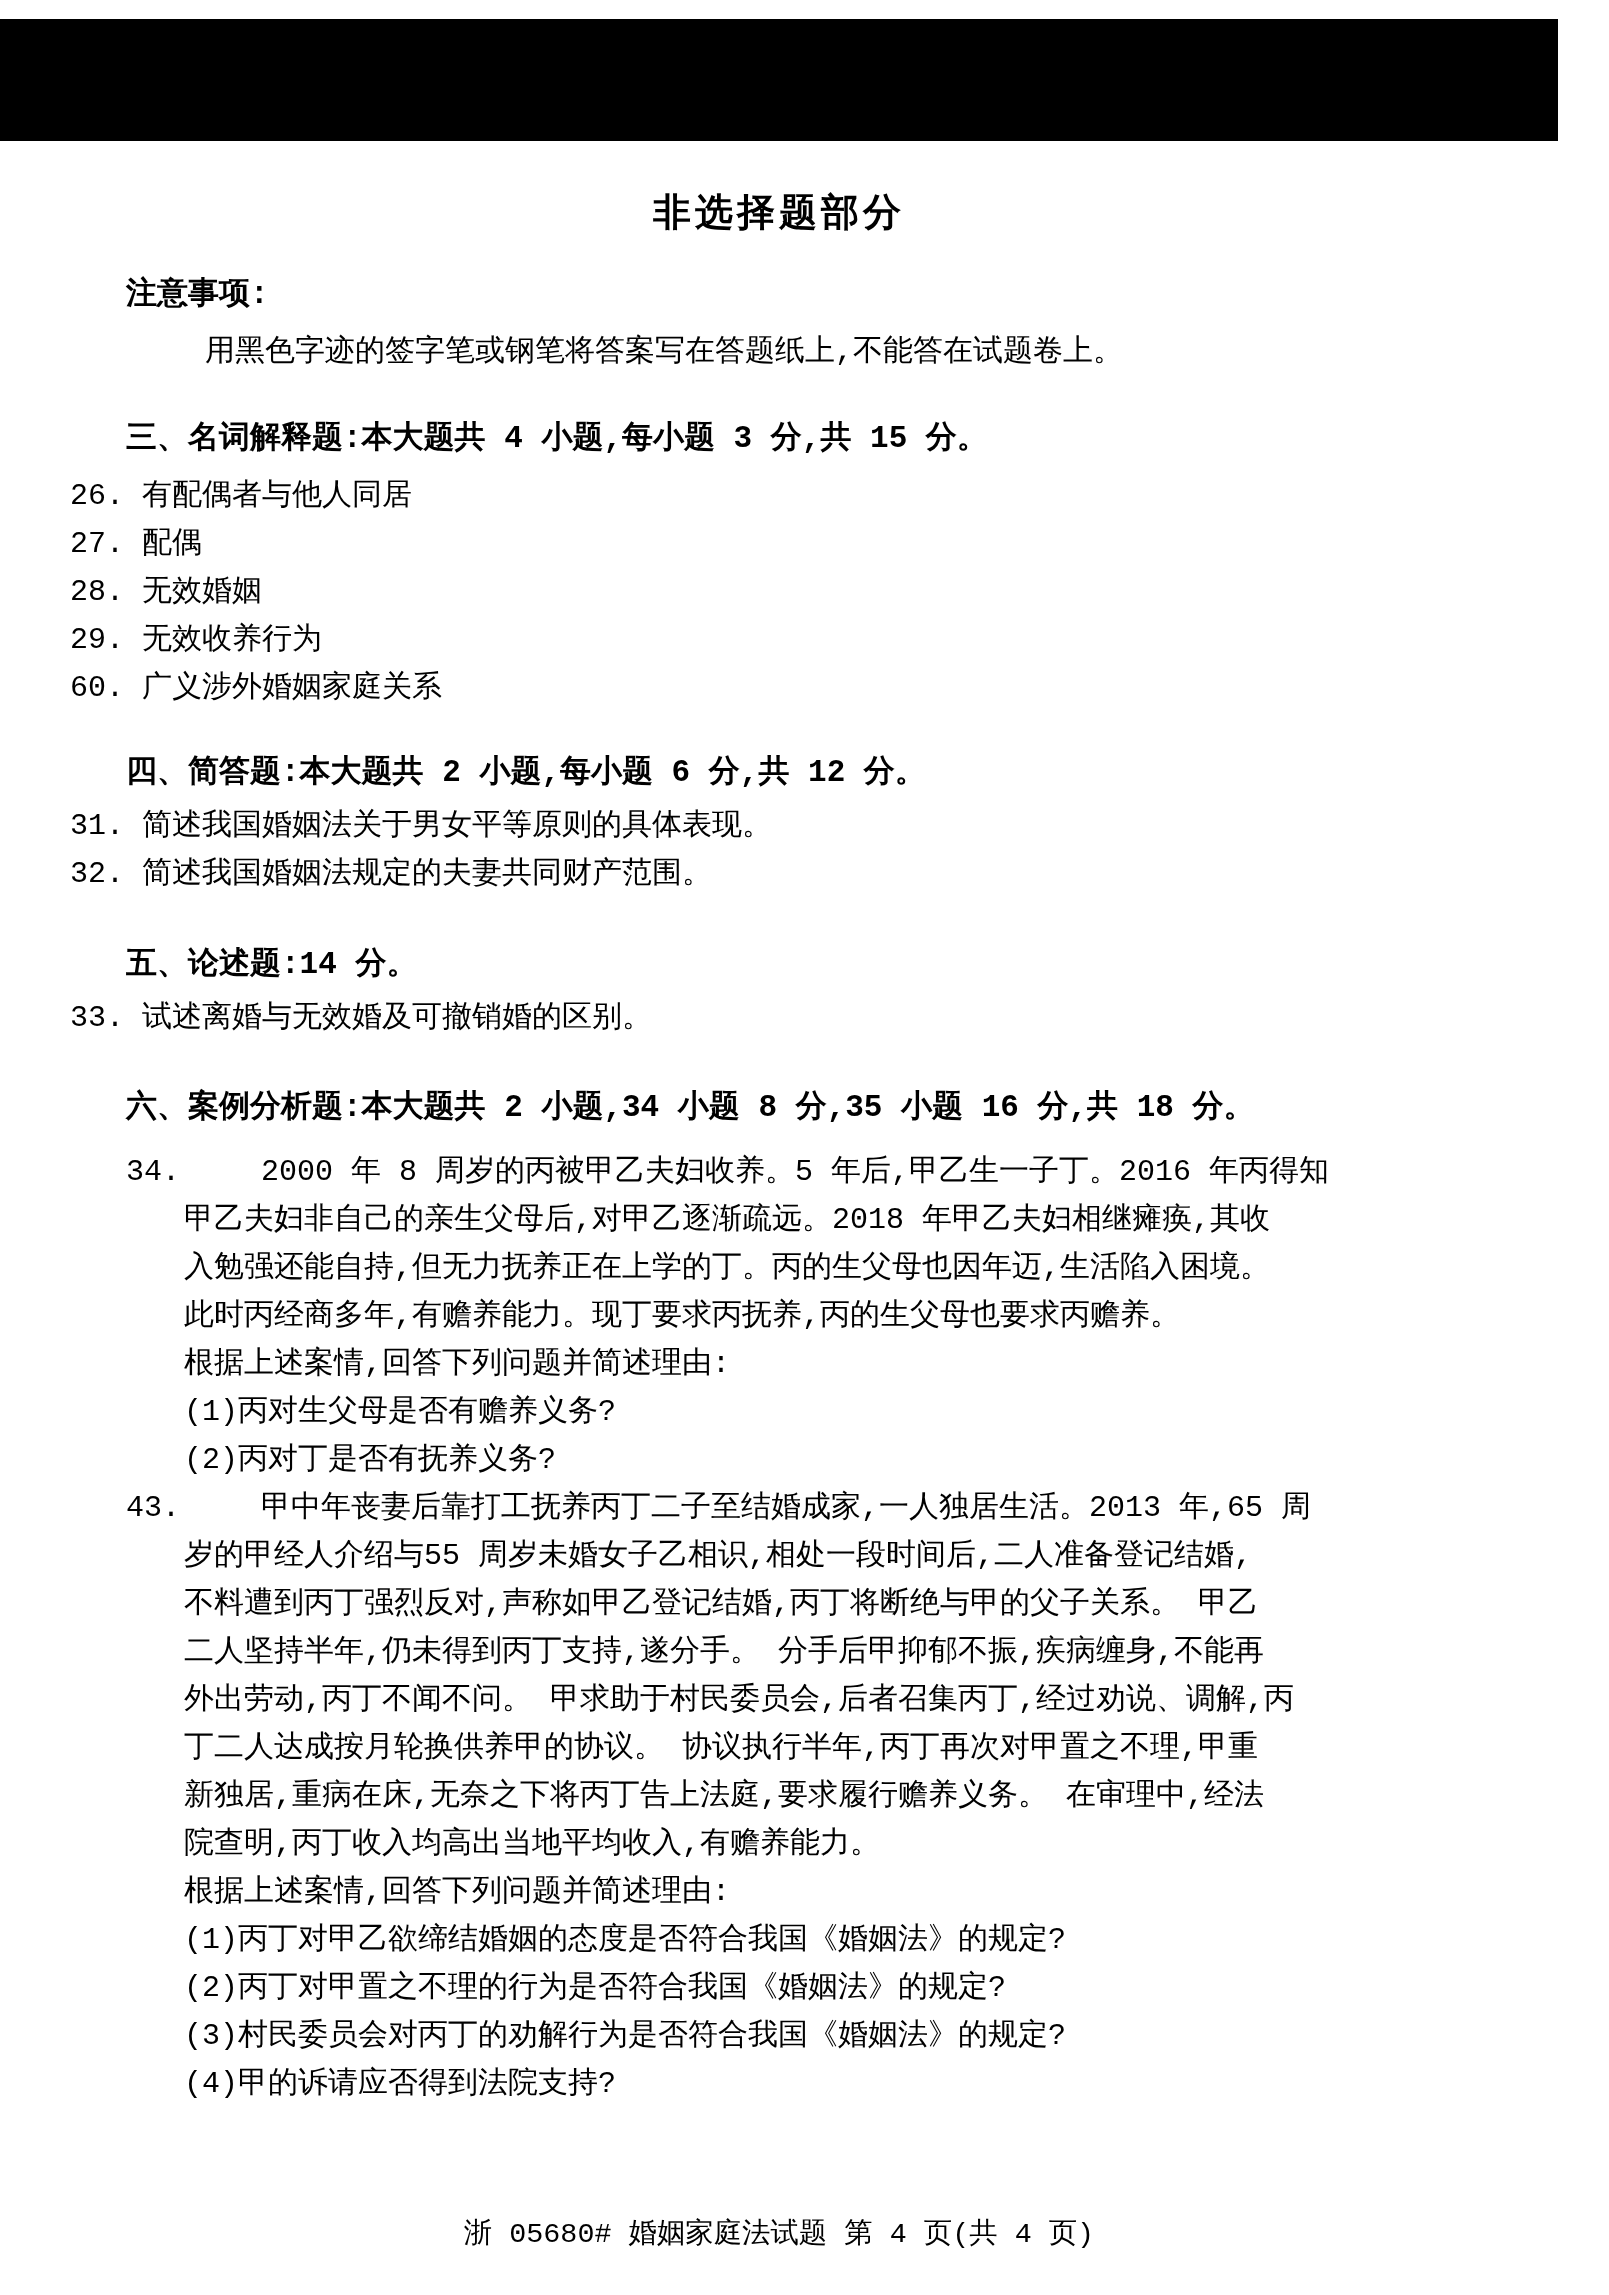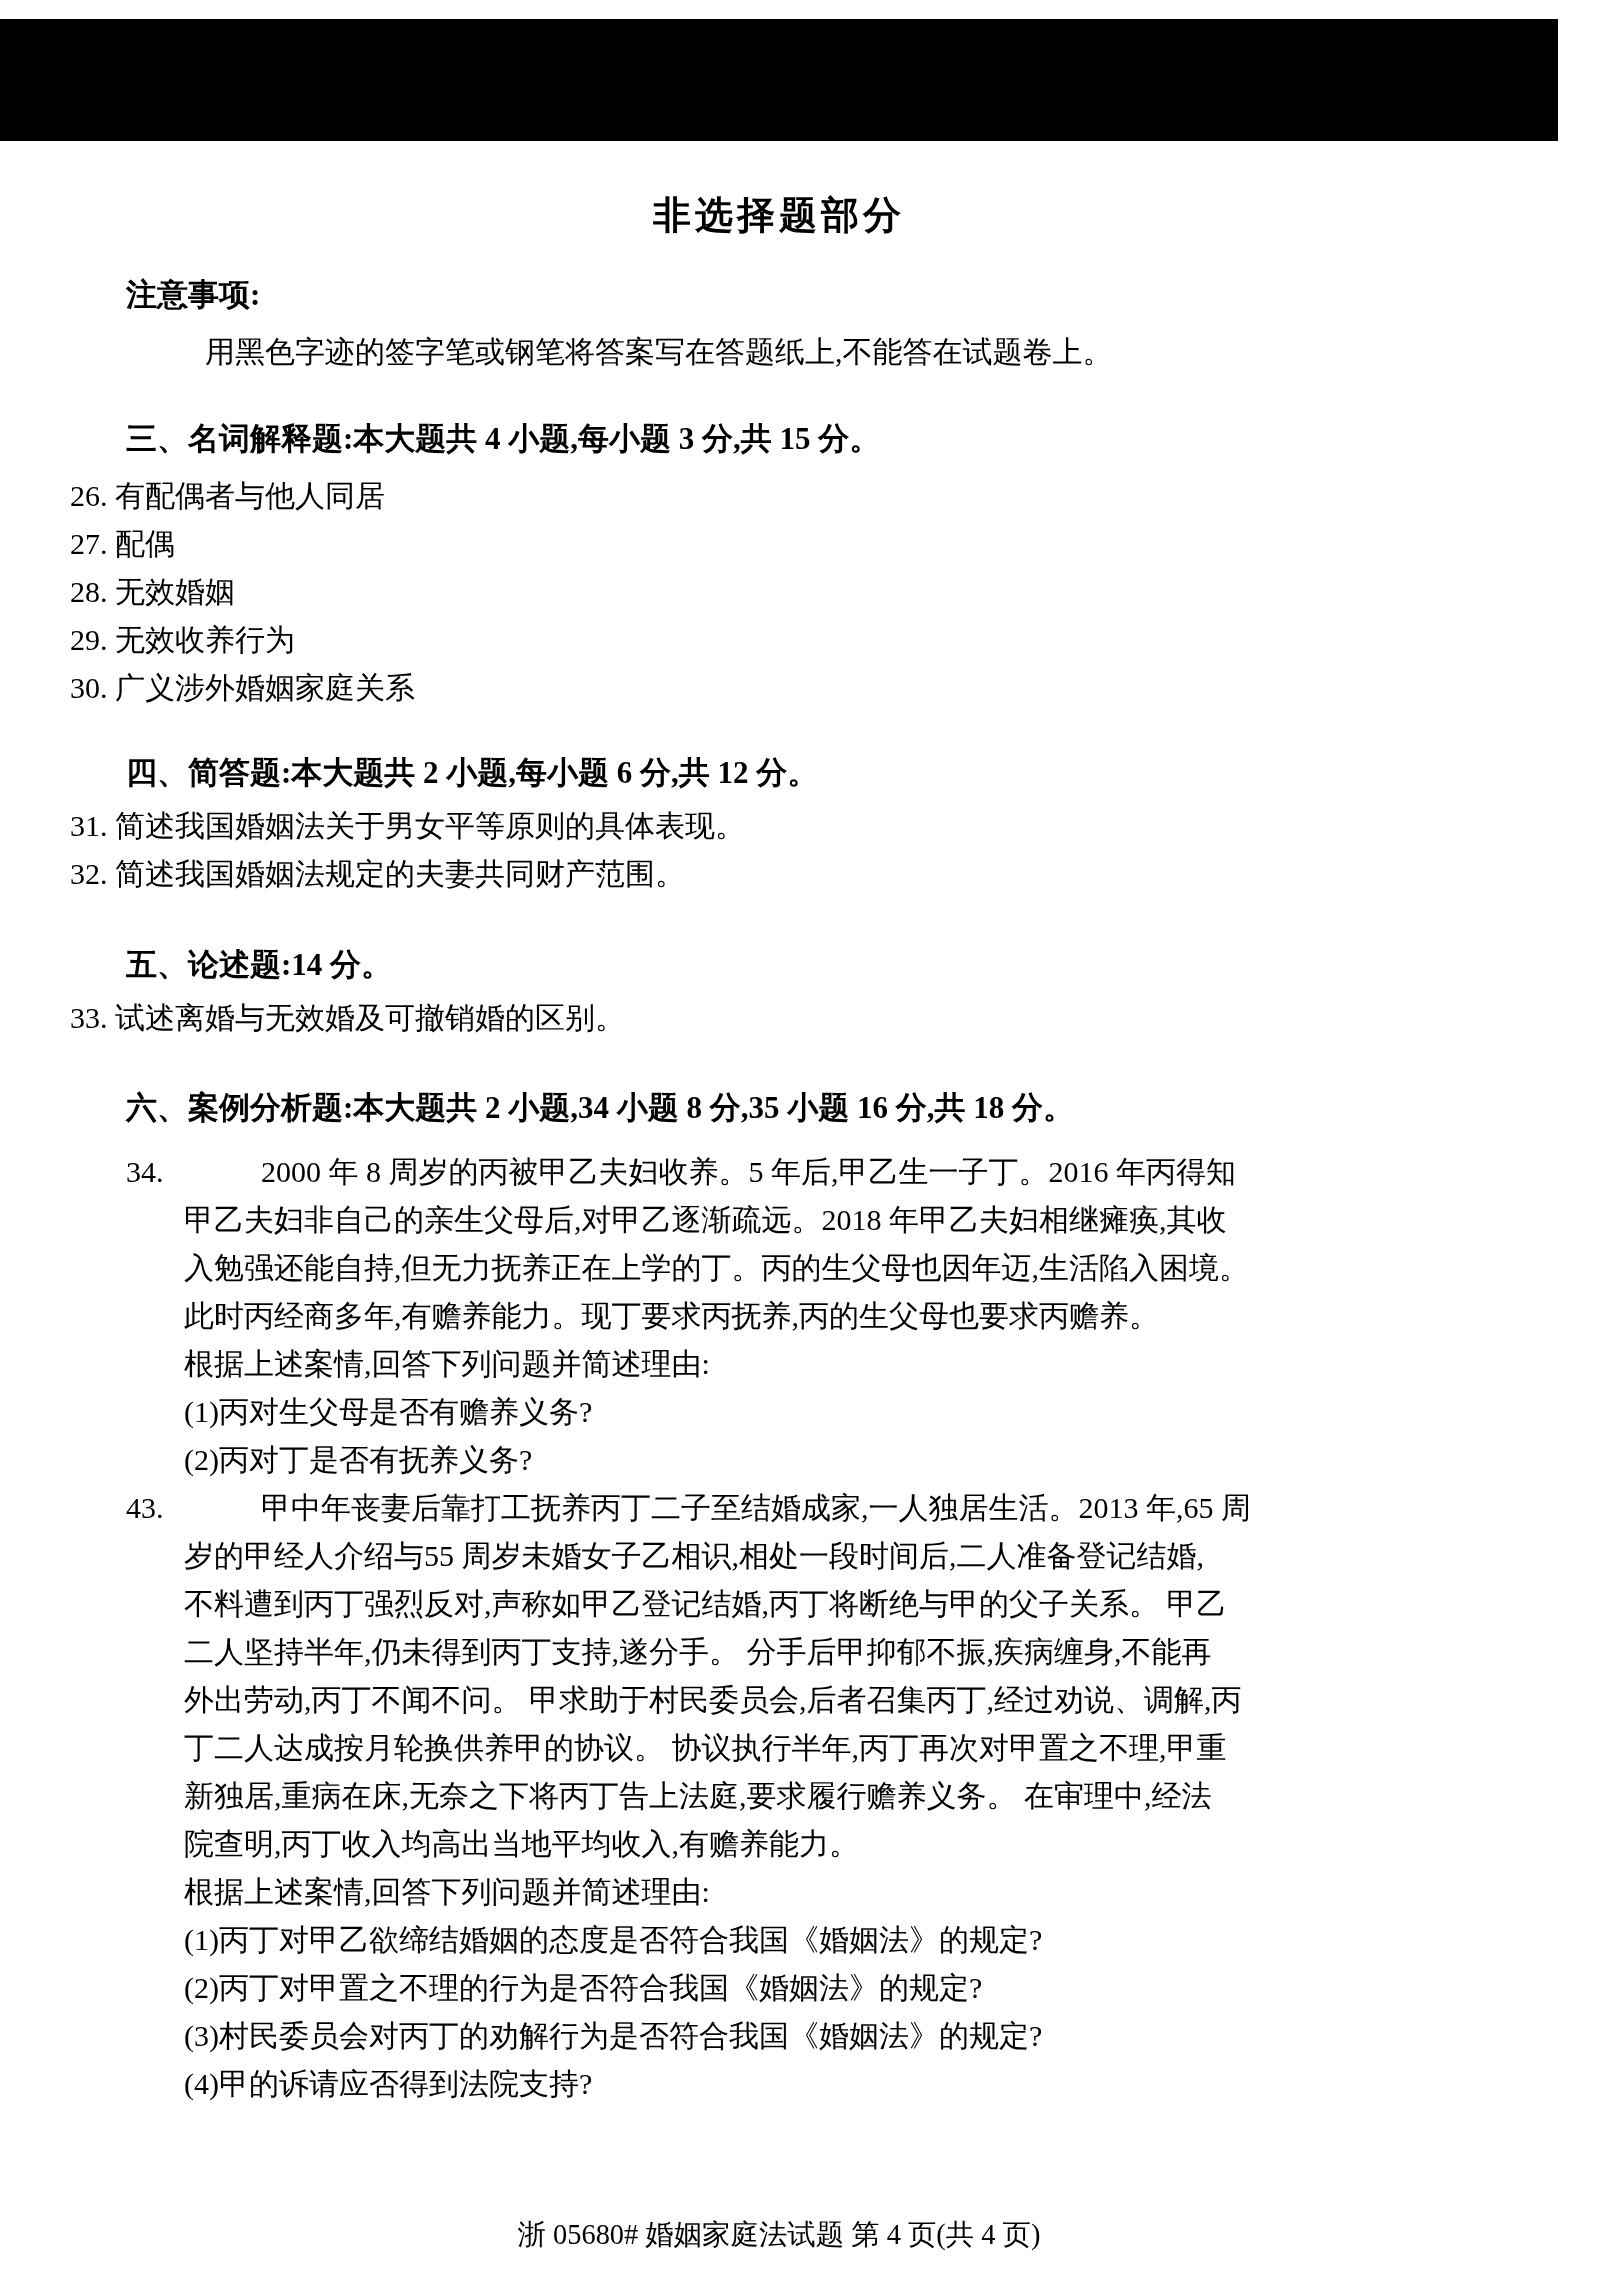--- a/index.html
+++ b/index.html
@@ -6,21 +6,21 @@
     margin: 0;
     padding: 0;
     background: #ffffff;
   }
   .page {
     position: relative;
     width: 1558px;
     height: 2295px;
     background: #ffffff;
     overflow: hidden;
-    font-family: Liberation Serif, serif;
+    font-family: Liberation Mono, monospace;
     color: #000000;
   }
   .top-bar {
     position: absolute;
     top: 18.5px;
     left: 0;
     width: 100%;
     height: 122px;
     background: #000000;
   }
@@ -110,21 +110,21 @@
     <h1 class="title">非选择题部分</h1>
 
     <div class="notice-heading">注意事项:</div>
     <div class="notice-body">用黑色字迹的签字笔或钢笔将答案写在答题纸上,不能答在试题卷上。</div>
 
     <div class="sec-heading gap74">三、名词解释题:本大题共 4 小题,每小题 3 分,共 15 分。</div>
     <div class="item first22">26. 有配偶者与他人同居</div>
     <div class="item">27. 配偶</div>
     <div class="item">28. 无效婚姻</div>
     <div class="item">29. 无效收养行为</div>
-    <div class="item">30. 广义涉外婚姻家庭关系</div>
+    <div class="item">60. 广义涉外婚姻家庭关系</div>
 
     <div class="sec-heading gap64">四、简答题:本大题共 2 小题,每小题 6 分,共 12 分。</div>
     <div class="item first15">31. 简述我国婚姻法关于男女平等原则的具体表现。</div>
     <div class="item">32. 简述我国婚姻法规定的夫妻共同财产范围。</div>
 
     <div class="sec-heading gap72">五、论述题:14 分。</div>
     <div class="item first15">33. 试述离婚与无效婚及可撤销婚的区别。</div>
 
     <div class="sec-heading gap71">六、案例分析题:本大题共 2 小题,34 小题 8 分,35 小题 16 分,共 18 分。</div>
 

